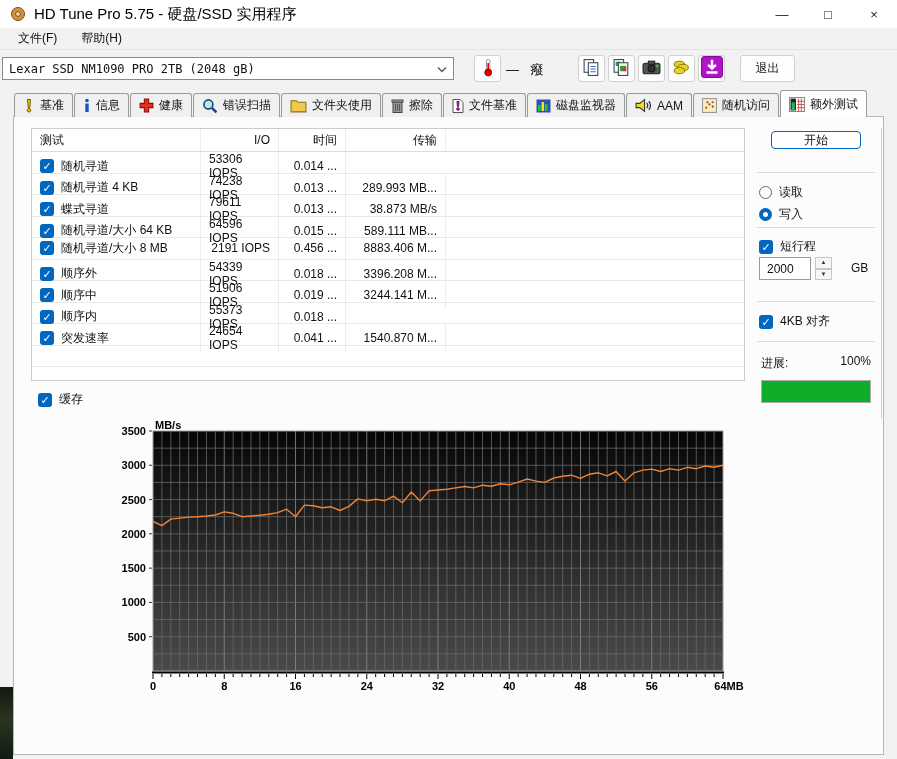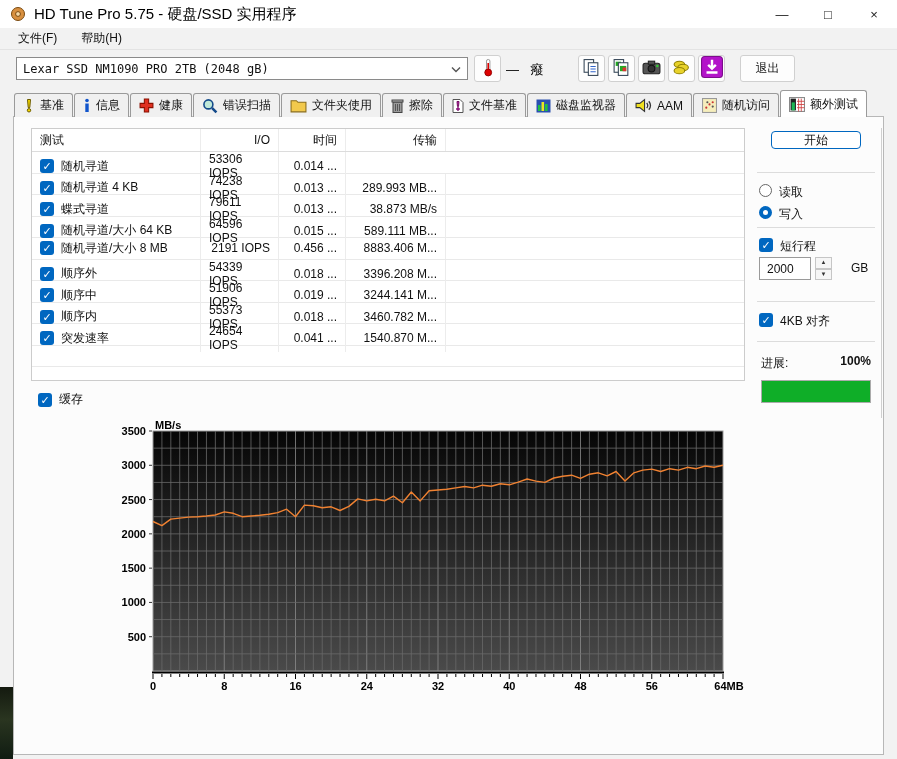--- a/index.html
+++ b/index.html
@@ -16,21 +16,21 @@
   .win-btn { width:46px; height:28px; display:flex; align-items:center; justify-content:center;
              font-size:13px; color:#222; cursor:default; }
 
   
   .menubar { position:absolute; left:0; top:28px; width:897px; height:22px; background:#f2f2f2;
              display:flex; align-items:center; padding-left:8px; gap:4px; border-bottom:1px solid #e3e3e3; }
   .menu-item { padding:2px 10px; }
 
   
   .toolbar { position:absolute; left:0; top:50px; width:897px; height:40px; background:#f2f2f2; }
-  .combo { position:absolute; left:16px; top:7px; width:452px; height:23px; background:#fff;
+  .combo { position:absolute; left:2px; top:7px; width:452px; height:23px; background:#fff;
            border:1px solid #8a8a8a; display:flex; align-items:center; padding:0 6px;
            font-family:"DejaVu Sans Mono","Liberation Mono",monospace; font-size:12px; }
   .combo .combo-text { flex:1; white-space:nowrap; overflow:hidden; }
   .tool-btn { position:absolute; top:5px; width:27px; height:27px; background:#fdfdfd;
               border:1px solid #d0d0d0; border-radius:3px; display:flex; align-items:center; justify-content:center; }
   .temp-text { position:absolute; left:506px; top:11px; font-size:13px; letter-spacing:4px; color:#000; }
   .exit-btn { position:absolute; left:740px; top:5px; width:55px; height:27px; background:#fdfdfd;
               border:1px solid #d0d0d0; border-radius:3px; display:flex; align-items:center; justify-content:center; }
 
   
@@ -59,29 +59,29 @@
   .cb { width:14px; height:14px; border-radius:3px; background:#0067c0; color:#fff; flex:0 0 14px;
         font-size:11px; line-height:14px; text-align:center; display:inline-block; }
   .radio { width:13px; height:13px; border-radius:50%; background:#fff; border:1px solid #666; flex:0 0 13px; }
   .radio.checked { border:4px solid #0067c0; }
 
   
   .rightpanel { position:absolute; left:753px; top:128px; width:129px; height:290px; border-right:1px solid #cfcfcf; }
   .start-btn { position:absolute; left:18px; top:3px; width:90px; height:18px; background:#fff;
                border:1px solid #0067c0; border-radius:4px; display:flex; align-items:center; justify-content:center; }
   .psep { position:absolute; left:4px; width:118px; height:1px; background:#dcdcdc; }
-  .prow { position:absolute; left:6px; display:flex; align-items:flex-start; gap:7px; }
+  .prow { position:absolute; left:6px; display:flex; align-items:center; gap:7px; }
   .spin-box { position:absolute; left:6px; top:129px; width:52px; height:23px; border:1px solid #9a9a9a;
               background:#fff; display:flex; align-items:center; padding-left:7px; }
   .spin-arrows { position:absolute; left:62px; top:129px; width:17px; height:23px; display:flex; flex-direction:column; }
   .spin-arrows div { flex:1; border:1px solid #c6c6c6; background:#f6f6f6; font-size:6px; line-height:9px;
                      text-align:center; color:#333; }
   .gb-label { position:absolute; left:98px; top:133px; }
   .prog-label { position:absolute; left:8px; top:227px; }
-  .prog-val { position:absolute; right:10px; top:226px; font-weight:bold; }
+  .prog-val { position:absolute; right:10px; top:226px; font-weight:normal; }
   .progressbar { position:absolute; left:8px; top:252px; width:110px; height:23px; border:1px solid #ababab; background:#f2f2f2; }
   .progress-fill { height:100%; background:#0fae28; }
 
   
   .cacherow { position:absolute; left:38px; top:391px; display:flex; align-items:center; gap:7px; }
 
   
   .chartwrap { position:absolute; left:110px; top:419px; }
 
   
@@ -358,21 +358,20 @@
         <div class="tcell num">3244.141 M...</div>
         <div class="tcell"></div>
       </div>
       <div class="trow">
         <div class="tcell">
           <span class="cb">✓</span>
           <span class="rowname">顺序内</span>
         </div>
         <div class="tcell num">55373 IOPS</div>
         <div class="tcell num">0.018 ...</div>
-        <div class="tcell num">3460.782 M...</div>
         <div class="tcell"></div>
       </div>
       <div class="trow">
         <div class="tcell">
           <span class="cb">✓</span>
           <span class="rowname">突发速率</span>
         </div>
         <div class="tcell num">24654 IOPS</div>
         <div class="tcell num">0.041 ...</div>
         <div class="tcell num">1540.870 M...</div>

